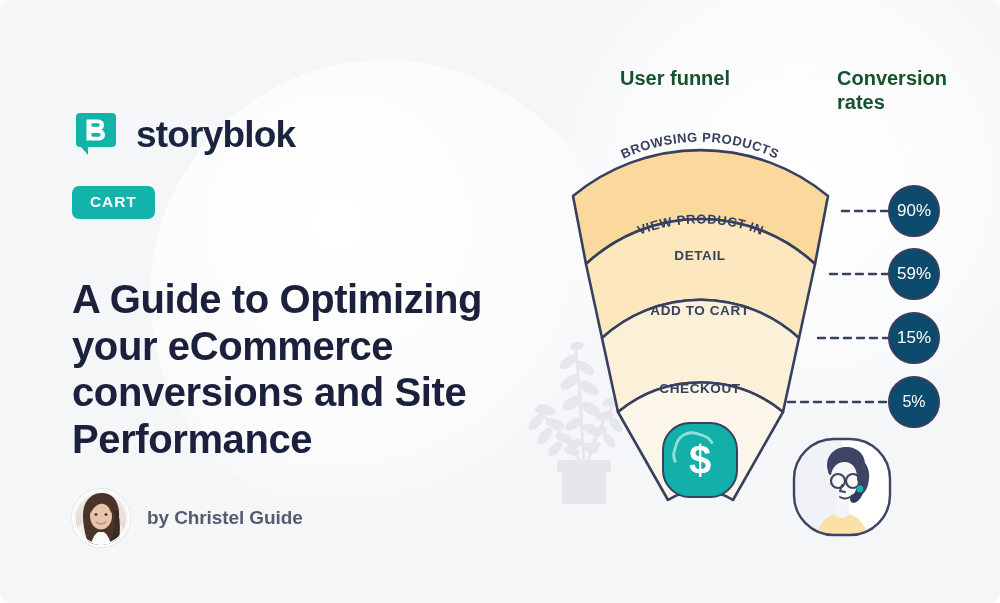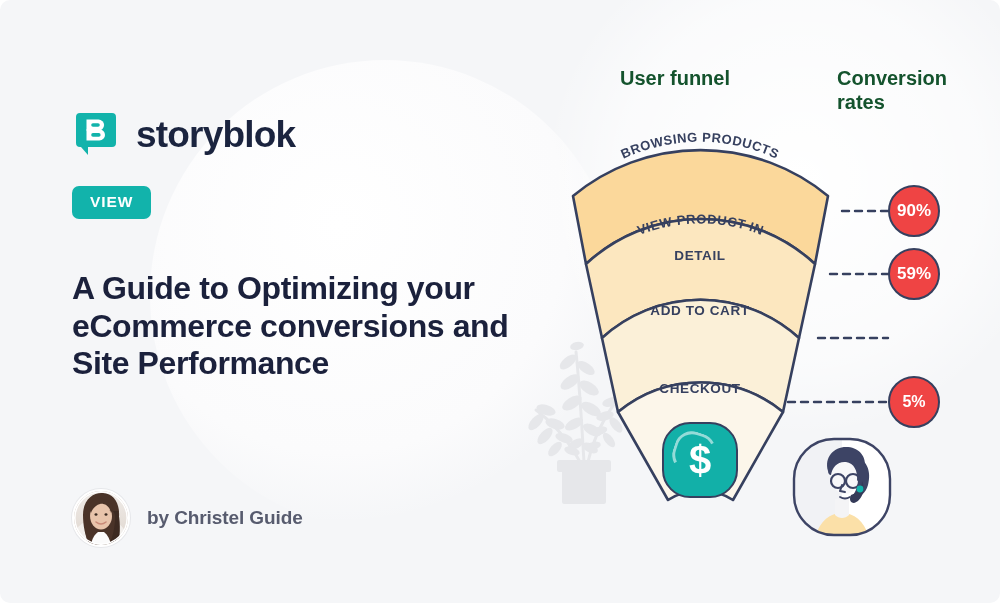--- a/index.html
+++ b/index.html
@@ -89,21 +89,21 @@
     padding: 8px 18px 9px 18px;
     border-radius: 7px;
     line-height: 1;
   }
 
   .headline {
     position: absolute;
     top: 222px;
     left: 0;
     width: 492px;
-    font-size: 32px;
+    font-size: 40px;
     font-weight: 700;
     line-height: 1.17;
     color: #1b213c;
     letter-spacing: -0.4px;
     white-space: pre-line;
   }
 
   .byline {
     position: absolute;
     top: 462px;
@@ -166,25 +166,25 @@
     width: 500px;
     height: 603px;
     overflow: visible;
   }
 
   .rate-badge {
     position: absolute;
     width: 52px;
     height: 52px;
     border-radius: 50%;
-    background: #ef4444;
+    background: #0c4a6e;
     border: 2.5px solid #36405f;
     color: #ffffff;
     font-size: 17px;
-    font-weight: 700;
+    font-weight: 400;
     display: flex;
     align-items: center;
     justify-content: center;
     box-sizing: border-box;
   }
   .rate-badge.small { font-size: 16px; }
 
   .coin {
     position: absolute;
     left: 162px;
@@ -260,21 +260,21 @@
           </g>
           <g fill="#12b3ab">
             <rect x="19.2" y="13.2" width="8.6" height="3.6" rx="1.8"></rect>
             <rect x="19.2" y="23.1" width="9.4" height="3.6" rx="1.8"></rect>
           </g>
         </svg>
       </div>
       <div class="logo-word">storyblok</div>
     </div>
 
-    <div class="badge">VIEW</div>
+    <div class="badge">CART</div>
 
     <h1 class="headline">A Guide to Optimizing your eCommerce conversions and Site Performance</h1>
 
     <div class="byline">
       <div class="avatar">
         <svg width="54" height="54" viewBox="0 0 54 54">
           <defs>
             <clipPath id="avclip">
                 <circle cx="27" cy="27" r="27"></circle>
               </clipPath>
@@ -419,16 +419,17 @@
           <path d="M48 60 Q 53 63 58 60" stroke="#3d4465" stroke-width="1.8" fill="none" stroke-linecap="round"></path>
           <circle cx="68" cy="52" r="3.4" fill="#12b3ab"></circle>
         </g>
         <rect x="2" y="2" width="96" height="96" rx="40" fill="none" stroke="#3d4465" stroke-width="2.4"></rect>
         <path d="M78 16 C 86 22 90 30 91 40" stroke="#ffffff" stroke-width="2.6" fill="none" stroke-linecap="round" opacity="0.9"></path>
       </svg>
     </div>
 
     <div class="rate-badge" style="left:388px; top:185px;">90%</div>
     <div class="rate-badge" style="left:388px; top:248px;">59%</div>
+    <div class="rate-badge" style="left:388px; top:312px;">15%</div>
     <div class="rate-badge small" style="left:388px; top:376px;">5%</div>
 
   </div>
 </div>
 
 </body></html>

